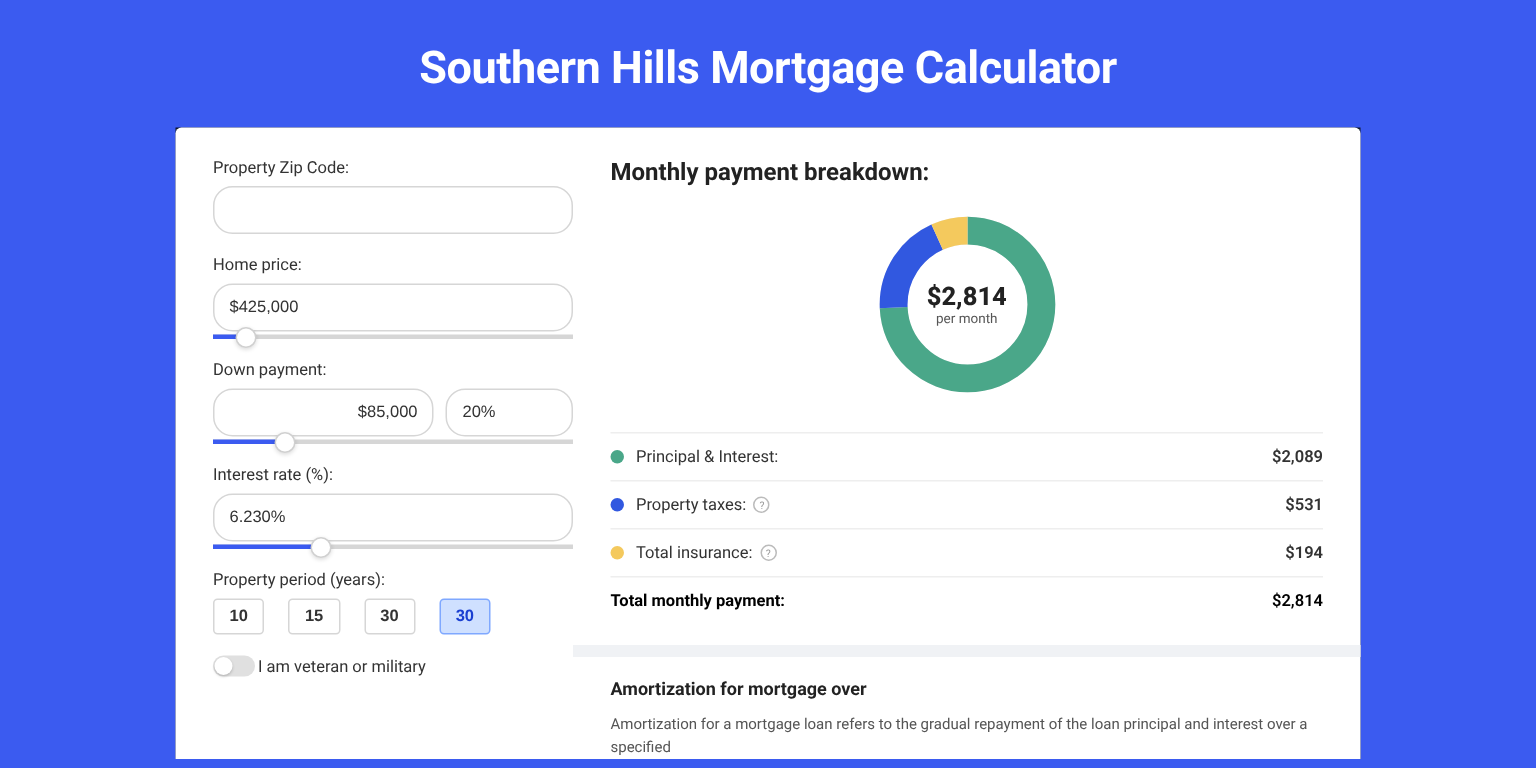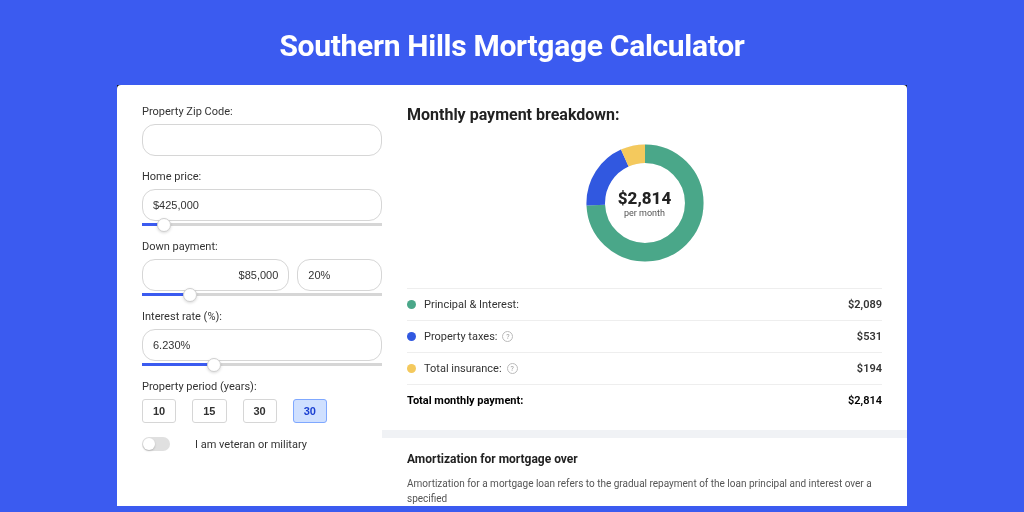--- a/index.html
+++ b/index.html
@@ -103,21 +103,21 @@
 }
 .period-btn.active {
   background: #cfe0ff;
   border-color: #7fa8ff;
   color: #1a3fd1;
 }
 
 .toggle-row {
   display: flex;
   align-items: center;
-  gap: 25px;
+  gap: 2px;
   margin-top: 4px;
 }
 .toggle {
   width: 28px;
   height: 14px;
   background: #e0e0e0;
   border-radius: 999px;
   position: relative;
 }
 .toggle::after {

